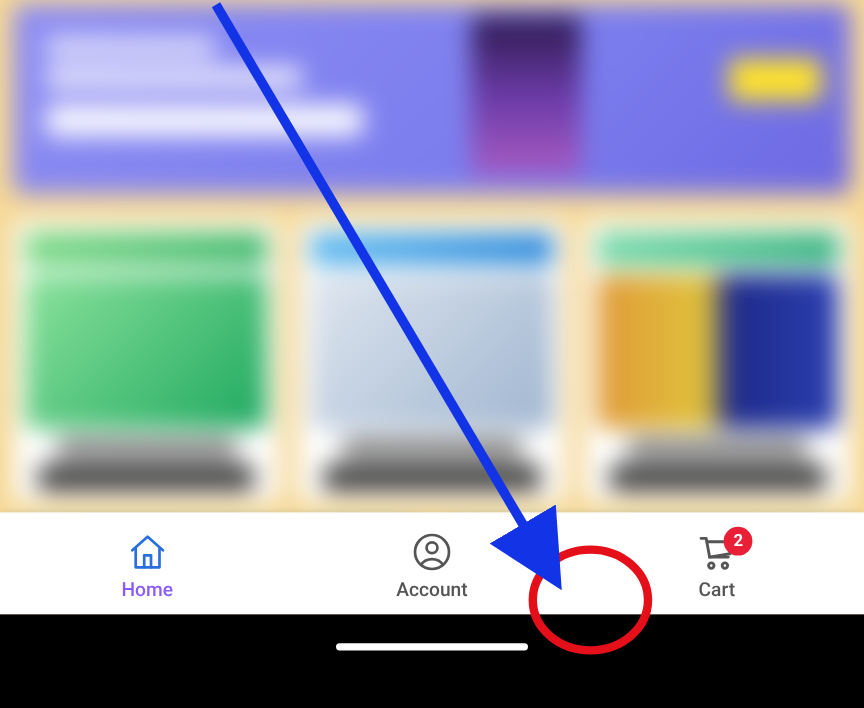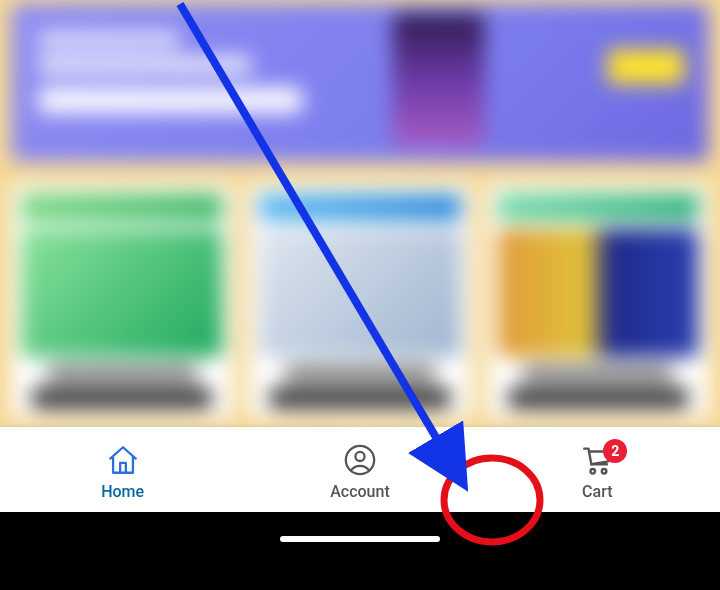--- a/index.html
+++ b/index.html
@@ -147,21 +147,21 @@
     flex: 1;
     display: flex;
     flex-direction: column;
     align-items: center;
     gap: 5px;
     font-size: 16px;
     font-weight: 500;
     color: #555;
     position: relative;
   }
-  .nav-item.active { color: #0369a1; }
+  .nav-item.active { color: #8b5cf6; }
   .nav-item svg { display: block; }
   .nav-item .cart-badge {
     position: absolute;
     top: -4px;
     left: 50%;
     margin-left: 6px;
     width: 24px; height: 24px;
     border-radius: 50%;
     background: #e81f36;
     color: #fff;

